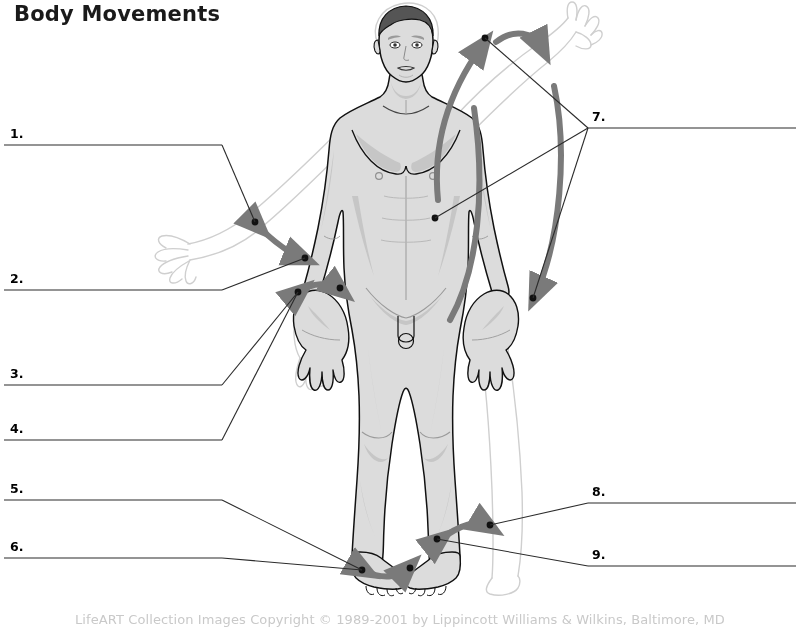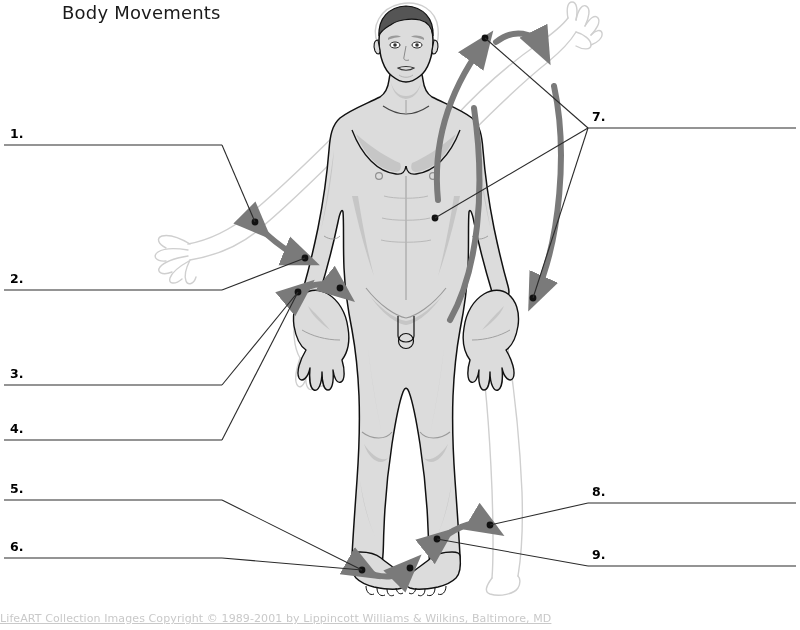--- a/index.html
+++ b/index.html
@@ -15,44 +15,43 @@
     position: relative;
     width: 800px;
     height: 630px;
     background: #ffffff;
     overflow: hidden;
   }
   #worksheet-title {
     position: absolute;
     left: 14px;
     top: 2px;
-    font-size: 18px;
-    font-weight: 400;
+    font-size: 21px;
+    font-weight: 700;
     color: #1a1a1a;
     letter-spacing: 0.2px;
     white-space: nowrap;
-    margin-left: 48px;
   }
   .label-num {
     position: absolute;
     font-size: 12.5px;
     font-weight: bold;
     color: #000000;
     white-space: nowrap;
   }
   #copyright {
     position: absolute;
     left: 0;
     right: 0;
     top: 612px;
-    font-size: 11px;
+    text-align: center;
+    font-size: 13px;
     color: #c9c9c9;
     letter-spacing: 0.1px;
     white-space: nowrap;
-    text-decoration: underline;
   }
   #artwork, #leaders {
     position: absolute;
     left: 0;
     top: 0;
     width: 800px;
     height: 630px;
   }
 </style>
 </head>

